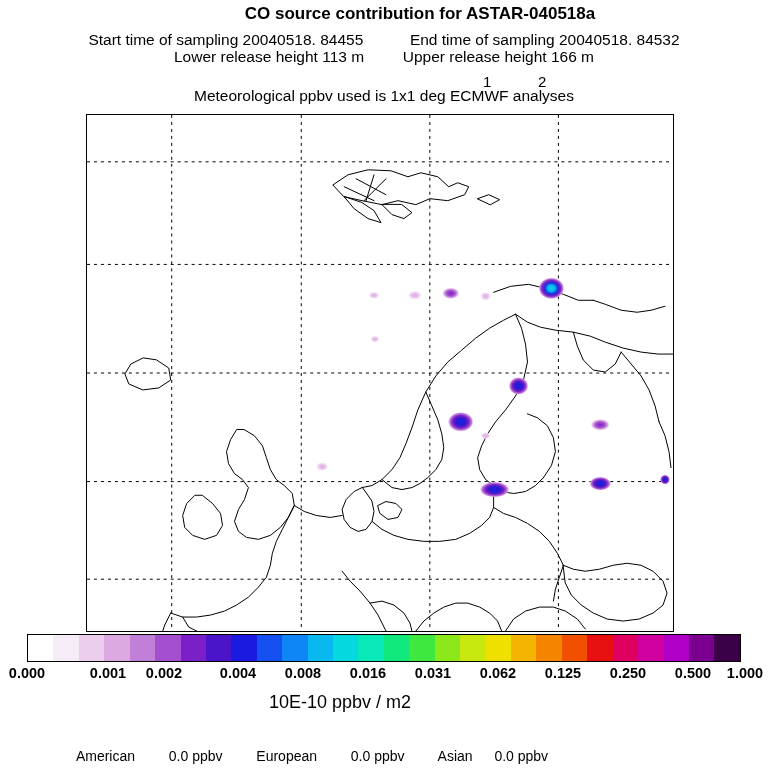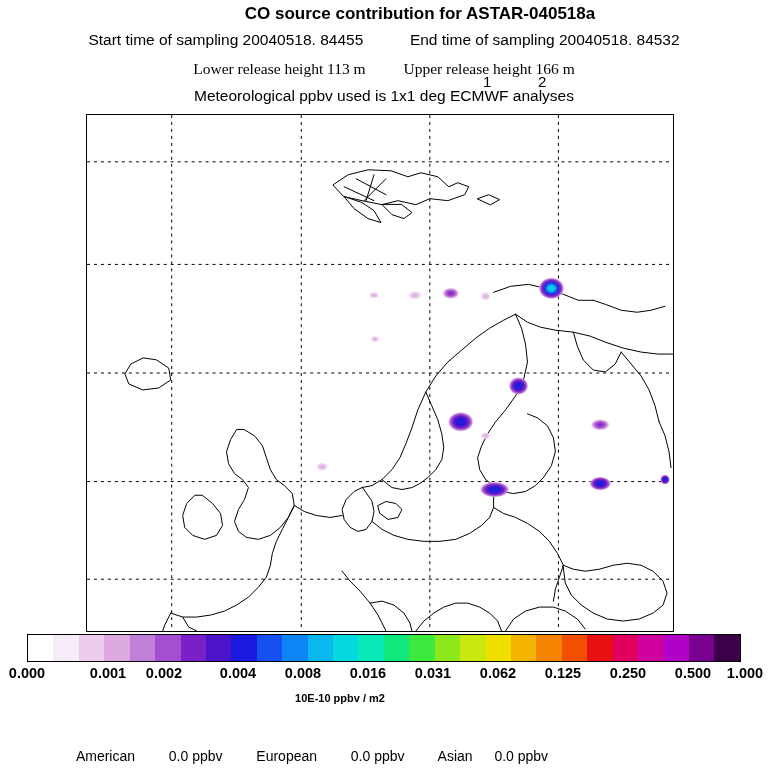--- a/index.html
+++ b/index.html
@@ -32,21 +32,21 @@
     margin-left: 36px;
   }
   .hdr-line {
     position: absolute;
     width: 768px;
     left: 0;
     text-align: center;
     font-size: 15.5px;
   }
   .hdr1 { top: 31px; }
-  .hdr2 { top: 60px; font-family: Liberation Serif, serif; }
+  .hdr2 { top: 48px; }
   .hdr3 { top: 87px; }
   .hdr-seg { display: inline-block; }
   .gap-lg { display: inline-block; width: 38px; }
   .gap-md { display: inline-block; width: 30px; }
 
   
   .map-wrap {
     position: absolute;
     left: 86px;
     top: 114px;
@@ -92,22 +92,21 @@
     font-weight: bold;
     transform: translateX(-50%);
     white-space: nowrap;
   }
   .cbar-unit {
     position: absolute;
     top: 692px;
     left: 0;
     width: 680px;
     text-align: center;
-    font-size: 11px;
-    font-weight: bold;
+    font-size: 18px;
   }
 
   
   .footer1 {
     position: absolute;
     top: 724px;
     left: 0;
     width: 768px;
     text-align: center;
     font-size: 15px;

